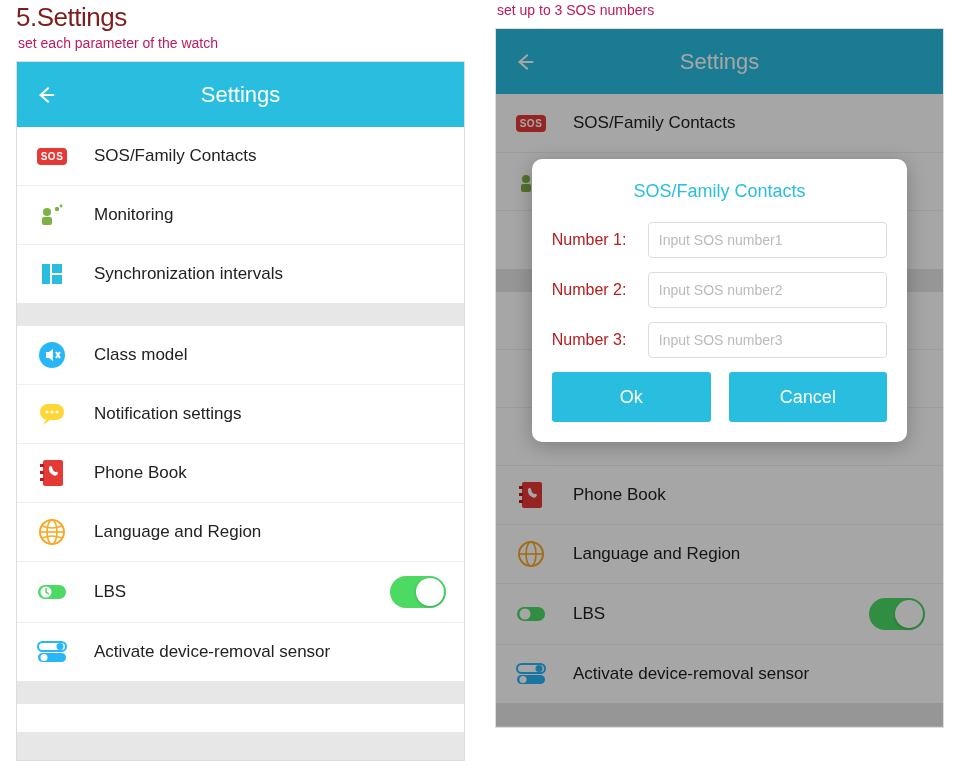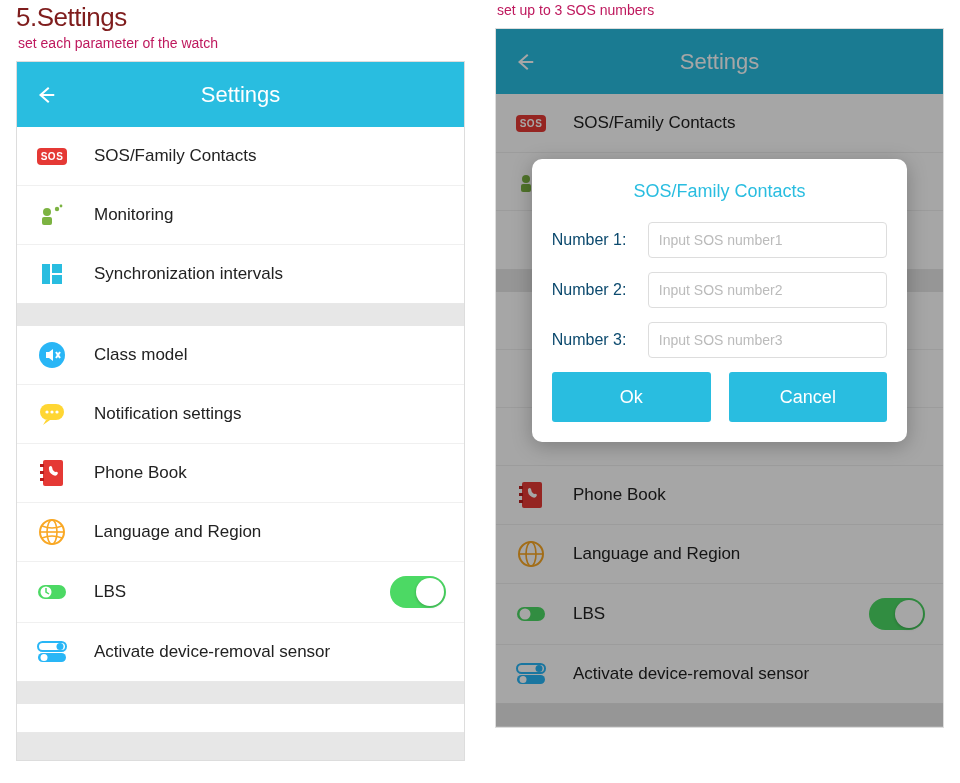--- a/index.html
+++ b/index.html
@@ -137,21 +137,21 @@
     font-size: 18px;
     margin-bottom: 20px;
   }
   .field {
     display: flex;
     align-items: center;
     margin-bottom: 14px;
   }
   .field-label {
     font-size: 16px;
-    color: #0c4a6e;
+    color: #b91c1c;
     width: 96px;
   }
   .field-input {
     flex: 1;
     height: 36px;
     border: 1px solid #ddd;
     border-radius: 4px;
     padding: 0 10px;
     font-size: 14px;
     color: #ec4899;

